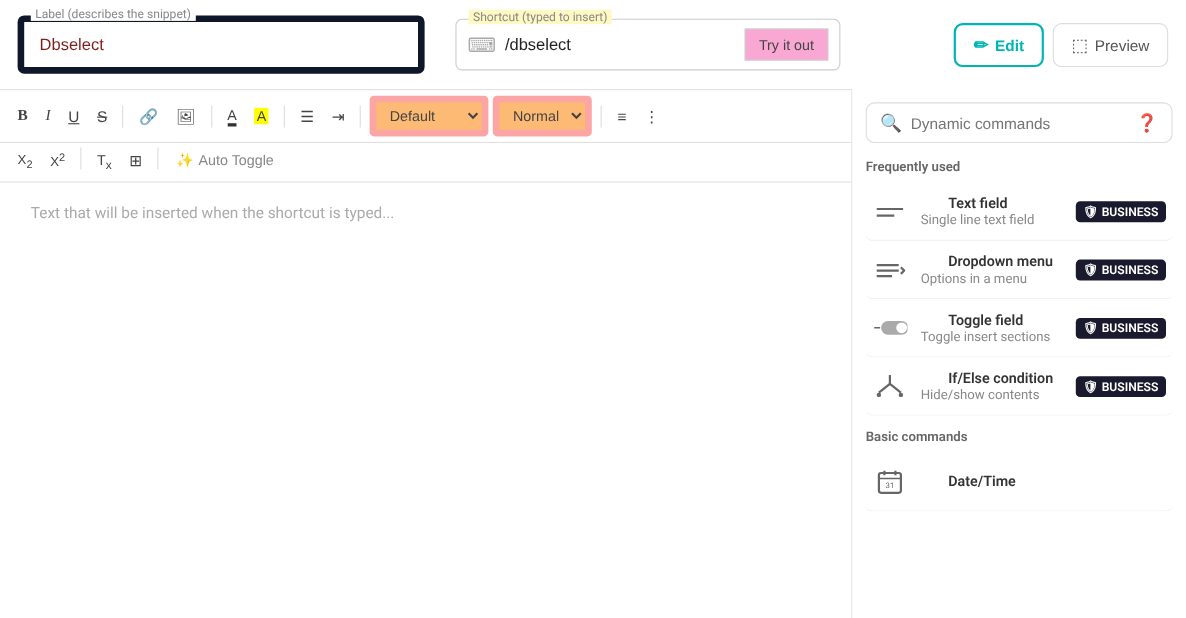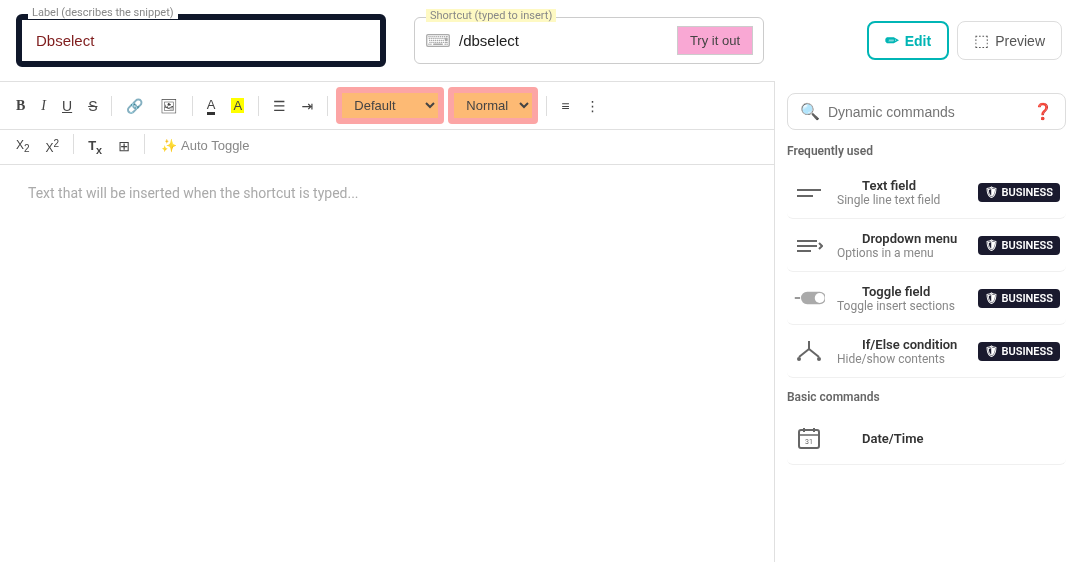--- a/index.html
+++ b/index.html
@@ -339,21 +339,21 @@
 
     <div style="display:flex;align-items:flex-start;gap:4px;padding:4px 10px;border-bottom:1px solid #e0e0e0;">
       <button class="toolbar-btn">
         <span style="font-size:12px;">X<sub>2</sub></span>
       </button>
       <button class="toolbar-btn">
         <span style="font-size:12px;">X<sup>2</sup></span>
       </button>
       <div class="toolbar-divider"></div>
       <button class="toolbar-btn">
-        <span style="font-size:13px;font-weight:bold;">T<sub>x</sub></span>
+        <span style="font-size:13px;">T<sub>x</sub></span>
       </button>
       <button class="toolbar-btn">
         <span>⊞</span>
       </button>
       <div class="toolbar-divider"></div>
       <button class="autowrite-btn">
         <span>✨</span>
         <span>Auto Toggle</span>
       </button>
     </div>

